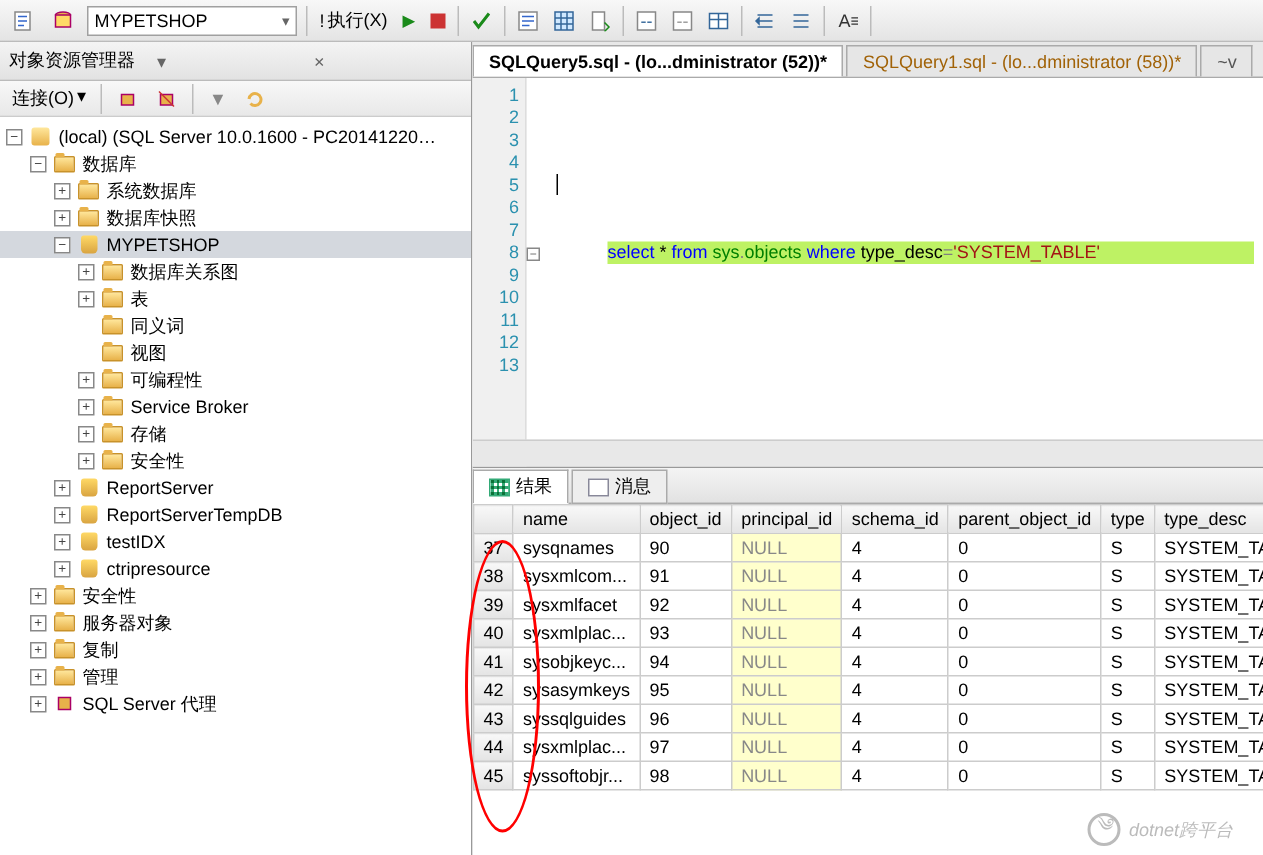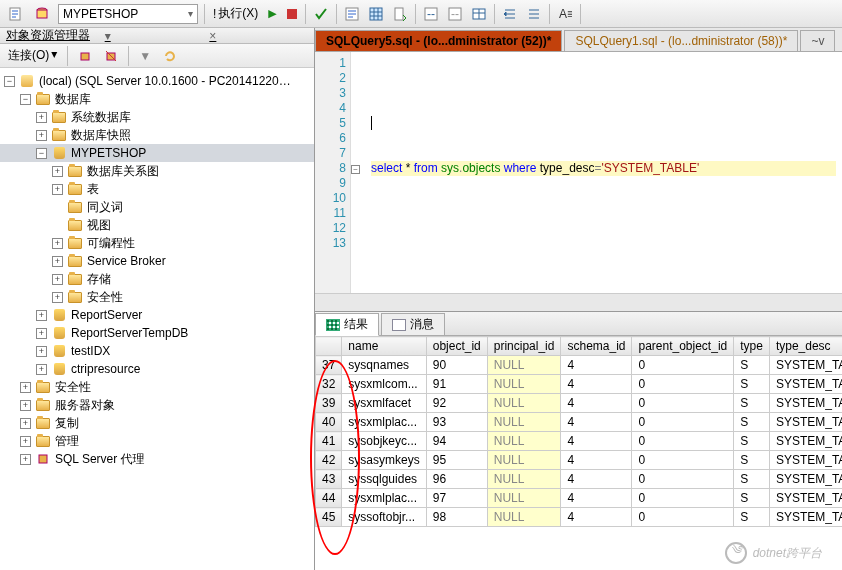--- a/index.html
+++ b/index.html
@@ -9,47 +9,47 @@
 .tb-sep { width: 1px; height: 20px; background: #bbb; margin: 0 2px; }
 .tb-combo { border: 1px solid #a0a0a0; background: #fff; height: 20px; padding: 0 18px 0 4px; display: flex; align-items: center; margin: 0 2px; position: relative; }
 .tb-combo::after { content: "▾"; position: absolute; right: 4px; color: #666; font-size: 10px; }
 .tb-btn { display: flex; align-items: center; gap: 2px; padding: 2px 4px; cursor: pointer; }
 .green-play { color: #1a8a1a; font-size: 11px; }
 .red-stop { width: 10px; height: 10px; background: #c33; display: inline-block; }
 
 .main-area { display: flex; height: calc(100% - 28px); }
 
 .explorer { width: 315px; border-right: 1px solid #999; background: #fff; display: flex; flex-direction: column; }
-.explorer-title { height: 16px; background: linear-gradient(#f4f4f4,#e2e2e2); border-bottom: 1px solid #bbb; display: flex; align-items: center; padding: 0 6px; text-decoration: underline; }
+.explorer-title { height: 26px; background: linear-gradient(#f4f4f4,#e2e2e2); border-bottom: 1px solid #bbb; display: flex; align-items: center; padding: 0 6px; }
 .explorer-title span { flex: 1; }
 .explorer-toolbar { height: 24px; background: linear-gradient(#f8f8f8,#e8e8e8); border-bottom: 1px solid #ccc; display: flex; align-items: center; padding: 0 4px; gap: 4px; }
 .conn-btn { display: flex; align-items: flex-start; gap: 2px; padding: 1px 4px; cursor: pointer; }
 .tree { flex: 1; overflow: auto; padding: 4px 0; }
 .tree-node { display: flex; align-items: center; height: 18px; padding-left: 4px; cursor: pointer; white-space: nowrap; }
 .exp-box { width: 11px; height: 11px; border: 1px solid #888; background: #fff; display: flex; align-items: center; justify-content: center; font-size: 9px; line-height: 1; color: #444; margin-right: 4px; flex-shrink: 0; }
 .exp-none { width: 11px; margin-right: 4px; flex-shrink: 0; }
 .ticon { width: 16px; height: 14px; margin-right: 4px; flex-shrink: 0; display: flex; align-items: center; justify-content: center; }
 .folder { width: 14px; height: 11px; background: linear-gradient(#ffe79c,#e8b24a); border: 1px solid #c8922a; border-radius: 1px; position: relative; }
 .folder::before { content: ""; position: absolute; top: -3px; left: 0; width: 6px; height: 3px; background: #e8b24a; border-radius: 1px 1px 0 0; }
 .db { width: 11px; height: 12px; background: linear-gradient(#ffd966,#d9a441); border-radius: 2px 2px 3px 3px; position: relative; }
 .server { width: 12px; height: 12px; background: linear-gradient(#ffe79c,#e8b24a); border-radius: 2px; }
 .highlighted { background: #d4d8de; }
 
 .right-panel { flex: 1; display: flex; flex-direction: column; background: #f0f0f0; overflow: hidden; }
 .tabs-row { height: 24px; background: #e8e8e8; display: flex; border-bottom: 1px solid #aaa; }
-.tab { padding: 3px 10px; background: #c2410c; border: 1px solid #aaa; border-bottom: none; margin-right: 2px; margin-top: 2px; display: flex; align-items: center; cursor: pointer; }
+.tab { padding: 3px 10px; background: #ffffff; border: 1px solid #aaa; border-bottom: none; margin-right: 2px; margin-top: 2px; display: flex; align-items: center; cursor: pointer; }
 .tab.inactive { background: #e6e6e6; color: #a16207; }
 .tab.overflow { background: #e6e6e6; color: #555; border-left: 1px solid #aaa; }
 
 .editor { background: #fff; flex: 0 0 260px; display: flex; overflow: hidden; position: relative; border-bottom: 1px solid #999; }
 .gutter { width: 36px; background: #f0f0f0; border-right: 1px solid #ddd; text-align: right; padding: 4px 4px 0 0; font-family: Consolas, monospace; color: #2b91af; }
 .gutter div { height: 15px; line-height: 15px; }
 .code-area { flex: 1; padding: 4px 6px; font-family: Consolas, monospace; position: relative; }
 .code-line { height: 15px; line-height: 15px; white-space: pre; }
-.code-line.hl { background: #fef9c3; }
+.code-line.hl { background: #bef264; margin-left: 34px; }
 .code-margin { position: absolute; left: 36px; top: 4px; width: 14px; }
 .collapse-box { position: absolute; top: 109px; width: 9px; height: 9px; border: 1px solid #888; background: #fff; font-size: 8px; line-height: 7px; text-align: center; color: #666; }
 .kw-blue { color: #0000ff; }
 .kw-green { color: #008000; }
 .kw-red { color: #a31515; }
 .kw-gray { color: #808080; }
 .cursor-line { border-left: 1px solid #000; }
 
 .annotation { position: absolute; color: #ff0000; font-size: 14px; font-family: SimSun; top: 230px; left: 130px; }
 .red-oval { position: absolute; border: 2px solid #ff0000; border-radius: 50%; width: 50px; height: 195px; top: 360px; left: 310px; }
@@ -439,21 +439,21 @@
               <td class="rownum">37</td>
               <td>sysqnames</td>
               <td>90</td>
               <td class="null">NULL</td>
               <td>4</td>
               <td>0</td>
               <td>S</td>
               <td>SYSTEM_TABLE</td>
             </tr>
             <tr>
-              <td class="rownum">32</td>
+              <td class="rownum">38</td>
               <td>sysxmlcom...</td>
               <td>91</td>
               <td class="null">NULL</td>
               <td>4</td>
               <td>0</td>
               <td>S</td>
               <td>SYSTEM_TABLE</td>
             </tr>
             <tr>
               <td class="rownum">39</td>

